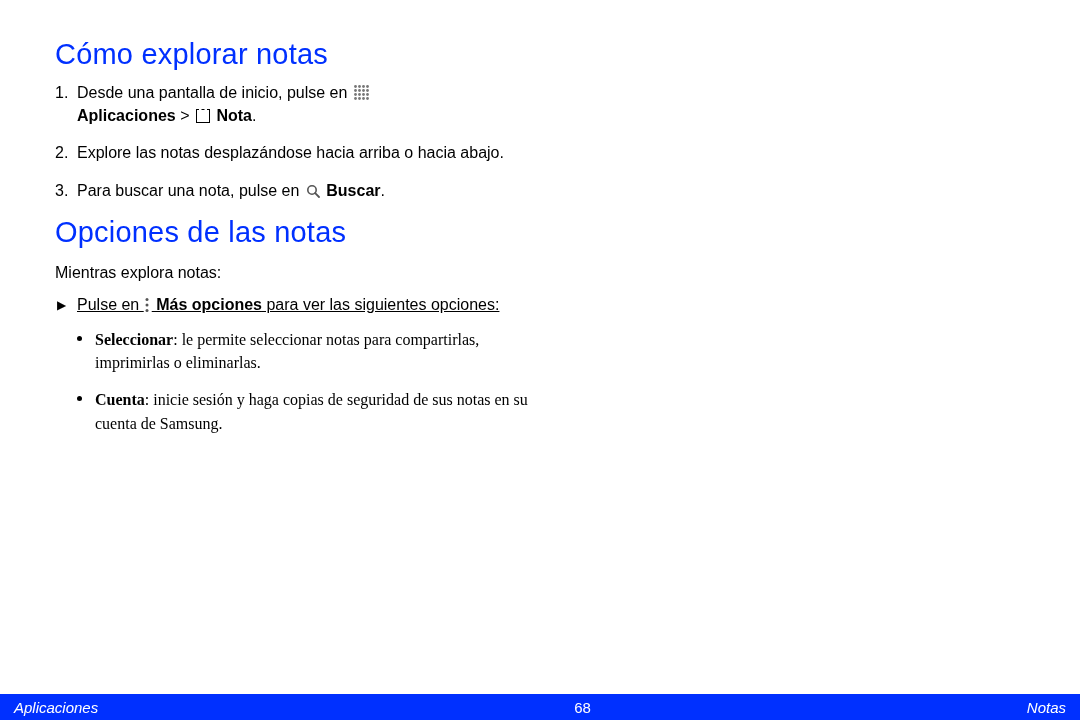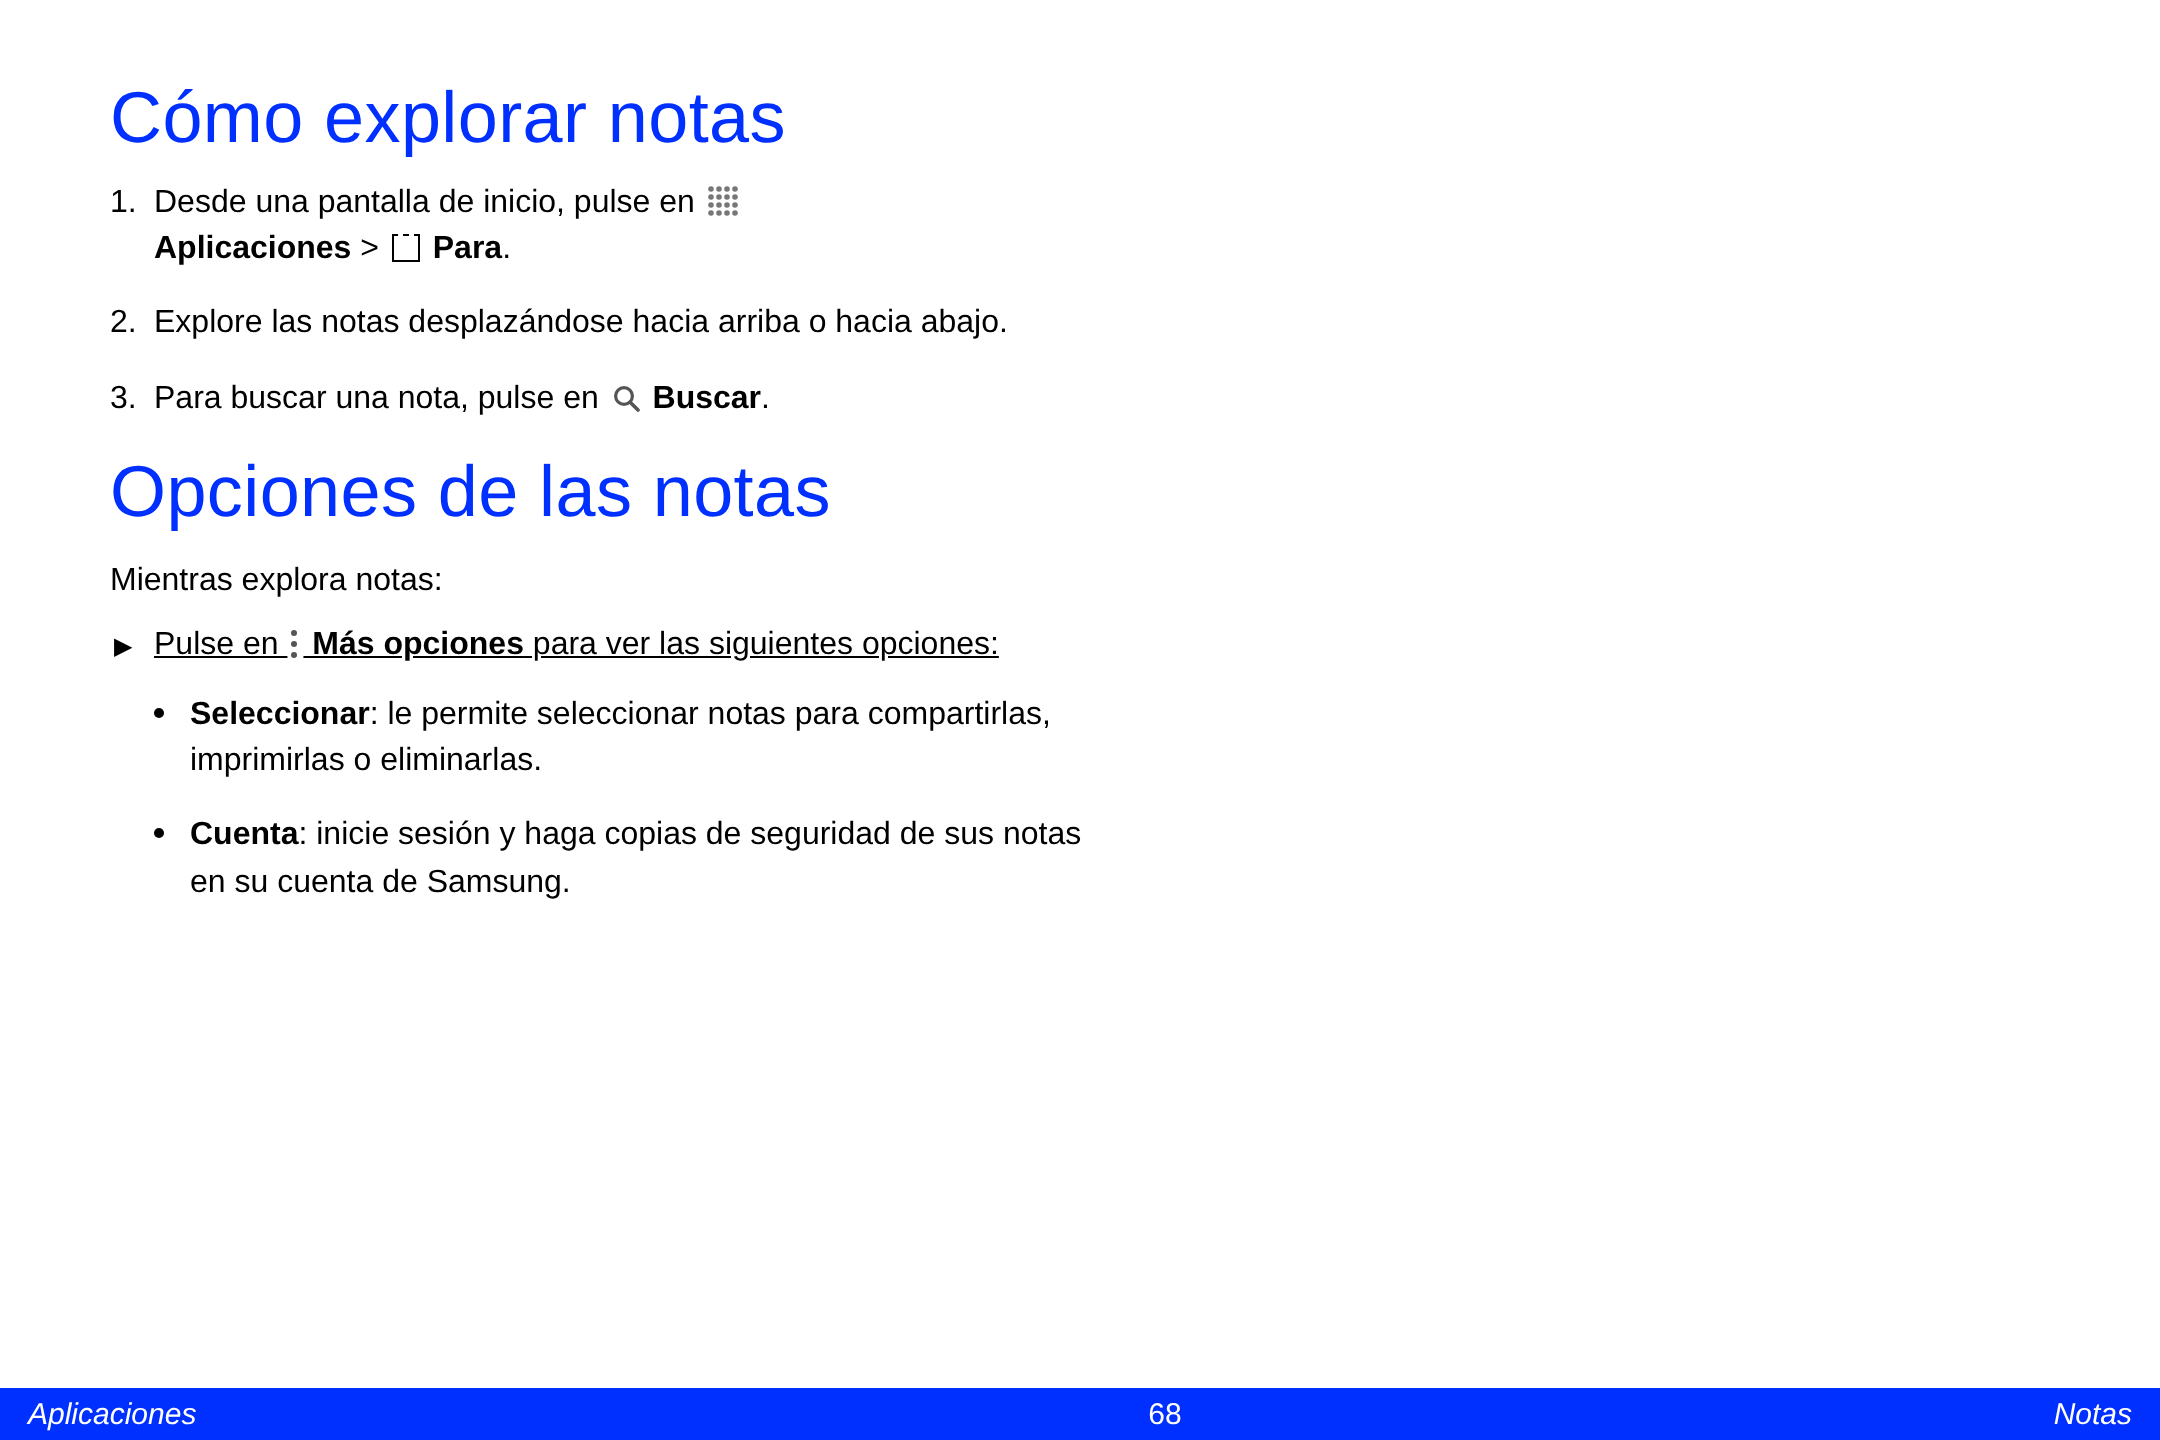--- a/index.html
+++ b/index.html
@@ -8,40 +8,40 @@
     font-family: Arial, Helvetica, sans-serif;
     background: #fff;
     position: relative;
     color: #000;
     padding: 38px 55px 0 55px;
   }
   .content { width: 500px; }
   h2.section {
     color: #0030ff;
     font-weight: 400;
-    font-size: 36px;
+    font-size: 29px;
     margin-bottom: 10px;
     letter-spacing: 0.2px;
   }
   .section + * { margin-top: 4px; }
   .body-text, ol, ul, p { font-size: 16px; line-height: 1.45; }
   ol.numlist { list-style: none; padding-left: 22px; }
   ol.numlist > li { margin-bottom: 14px; }
   ol.numlist > li .num { position: absolute; margin-left: -22px; }
   p.intro { margin-bottom: 12px; margin-top: 12px; }
   .arrow-item { position: relative; padding-left: 22px; margin-bottom: 14px; text-decoration: underline; }
   .arrow-item::before {
     content: "▶";
     position: absolute;
     left: 2px;
     top: 2px;
     font-size: 12px;
   }
   ul.sublist { list-style: none; padding-left: 40px; }
-  ul.sublist > li { margin-bottom: 14px; position: relative; }
+  ul.sublist > li { margin-bottom: 14px; position: relative; font-family: Liberation Serif, serif; }
   ul.sublist > li::before {
     content: "";
     position: absolute;
     left: -18px;
     top: 8px;
     width: 5px;
     height: 5px;
     background: #000;
     border-radius: 50%;
   }
@@ -117,21 +117,21 @@
               <circle cx="5.5" cy="9.5" r="1.4"></circle>
               <circle cx="9.5" cy="9.5" r="1.4"></circle>
               <circle cx="13.5" cy="9.5" r="1.4"></circle>
               <circle cx="1.5" cy="13.5" r="1.4"></circle>
               <circle cx="5.5" cy="13.5" r="1.4"></circle>
               <circle cx="9.5" cy="13.5" r="1.4"></circle>
               <circle cx="13.5" cy="13.5" r="1.4"></circle>
             </g>
           </svg></span>
       <br>
-      <b>Aplicaciones</b><span> &gt; </span><span class="icon-memo"></span><b> Para</b><span>.</span>
+      <b>Aplicaciones</b><span> &gt; </span><span class="icon-memo"></span><b> Nota</b><span>.</span>
     </li>
     <li>
       <span class="num">2.</span>
       <span>Explore las notas desplazándose hacia arriba o hacia abajo.</span>
     </li>
     <li>
       <span class="num">3.</span>
       <span>Para buscar una nota, pulse en </span><span class="icon-search"><svg viewBox="0 0 14 14">
             <circle cx="6" cy="6" r="4.2" fill="none" stroke="#555" stroke-width="1.6"></circle>
             <line x1="9.2" y1="9.2" x2="13" y2="13" stroke="#555" stroke-width="1.8" stroke-linecap="round"></line>

